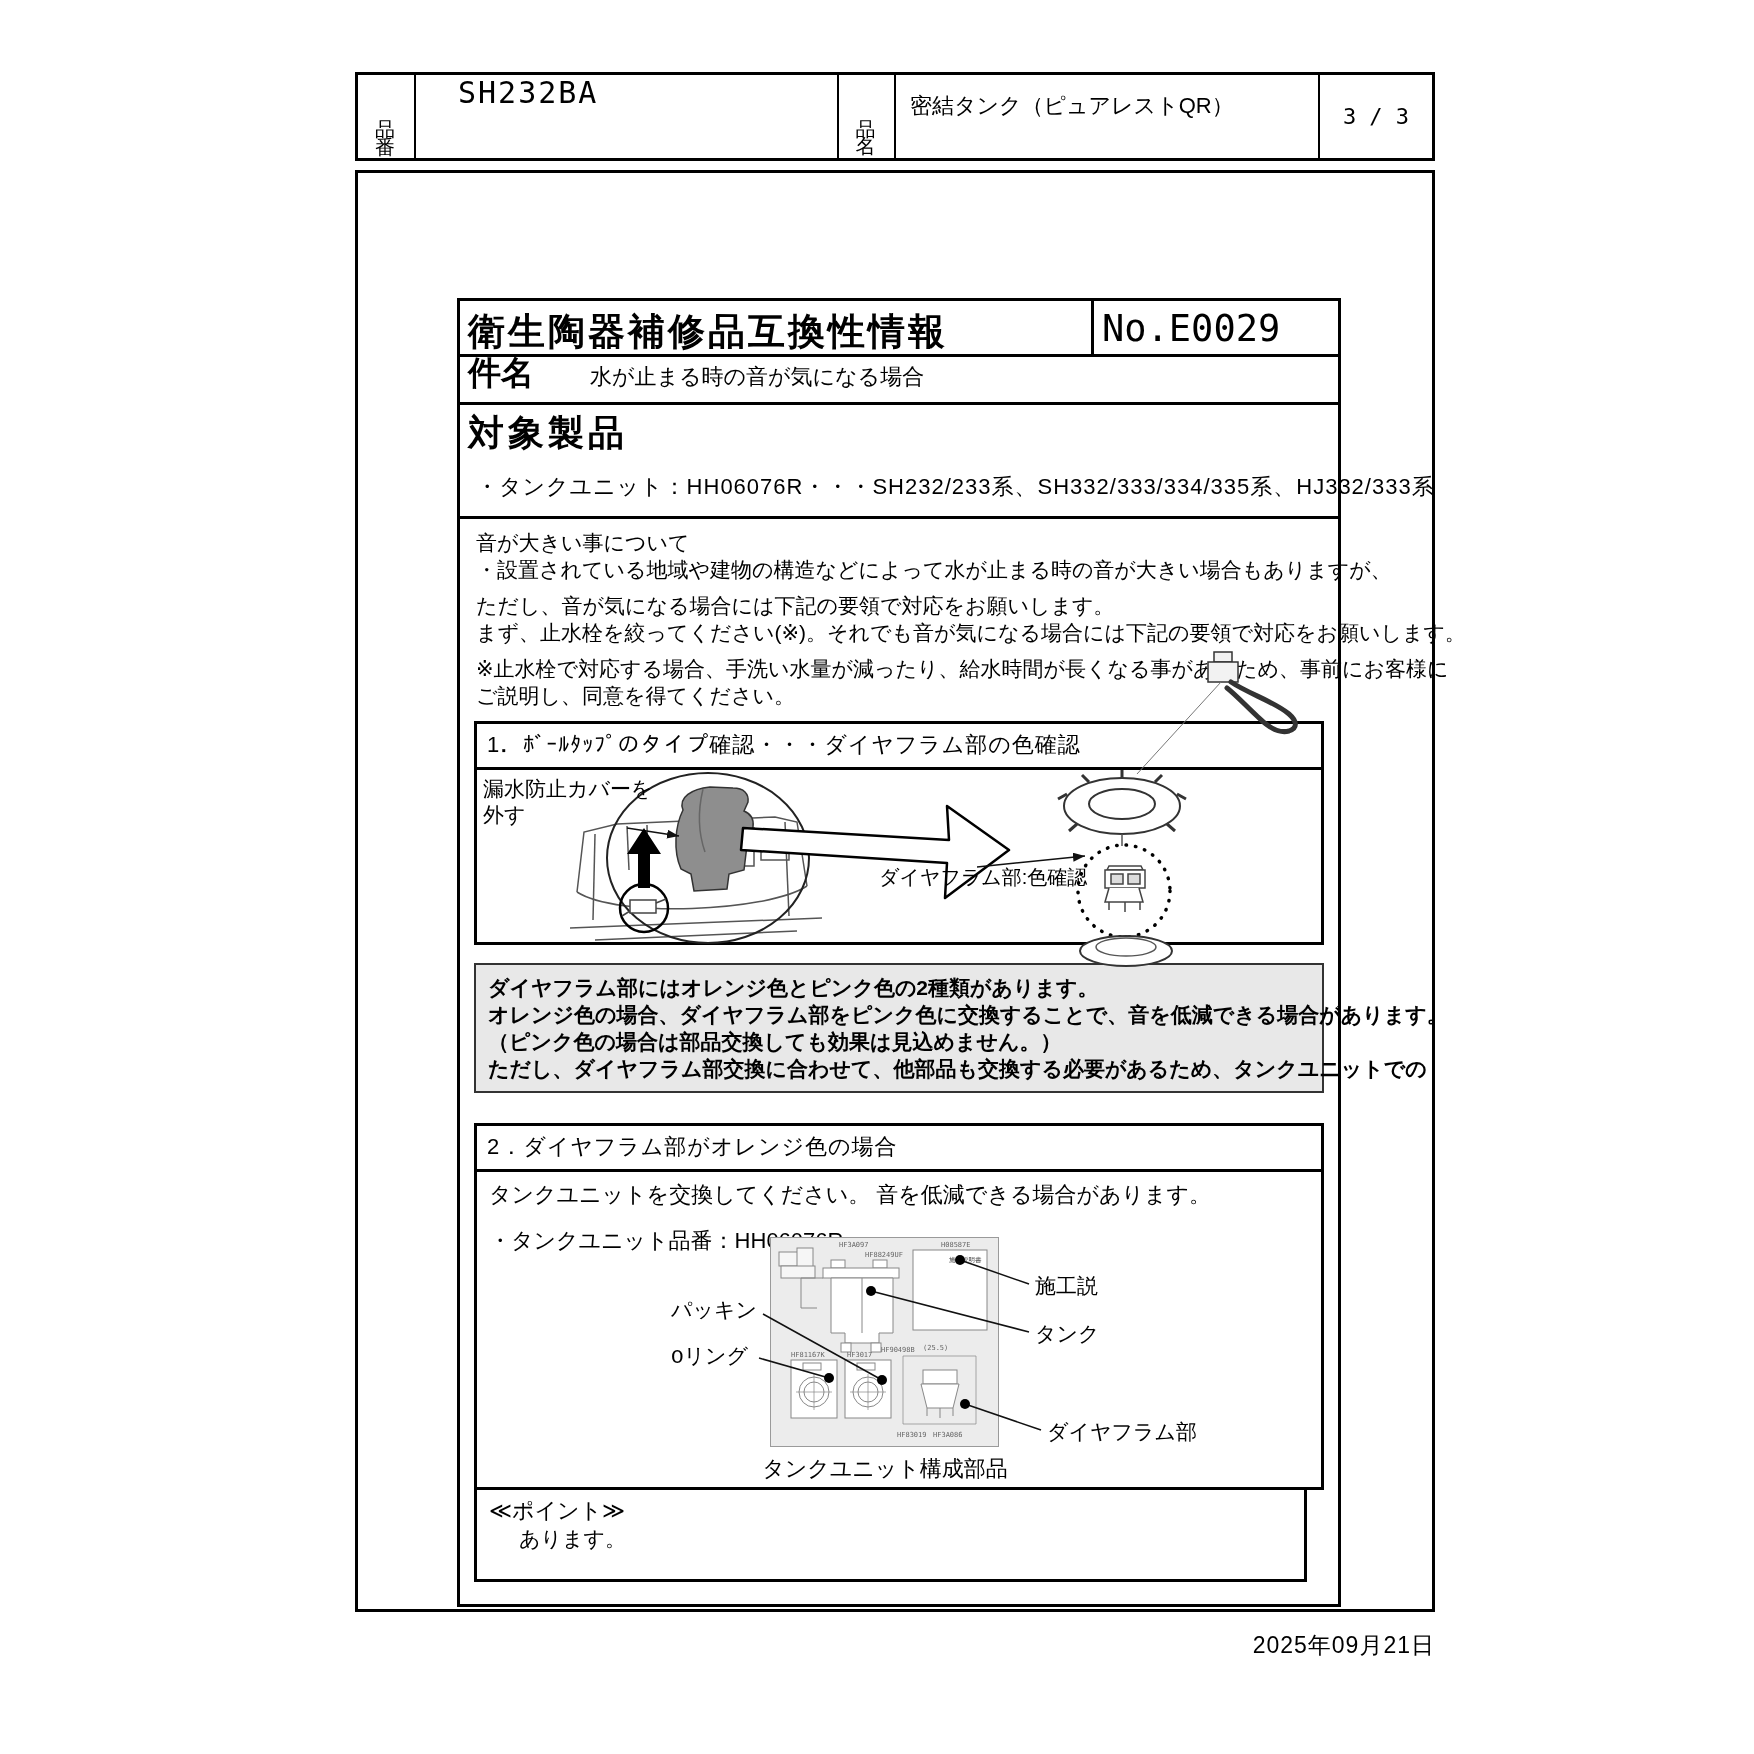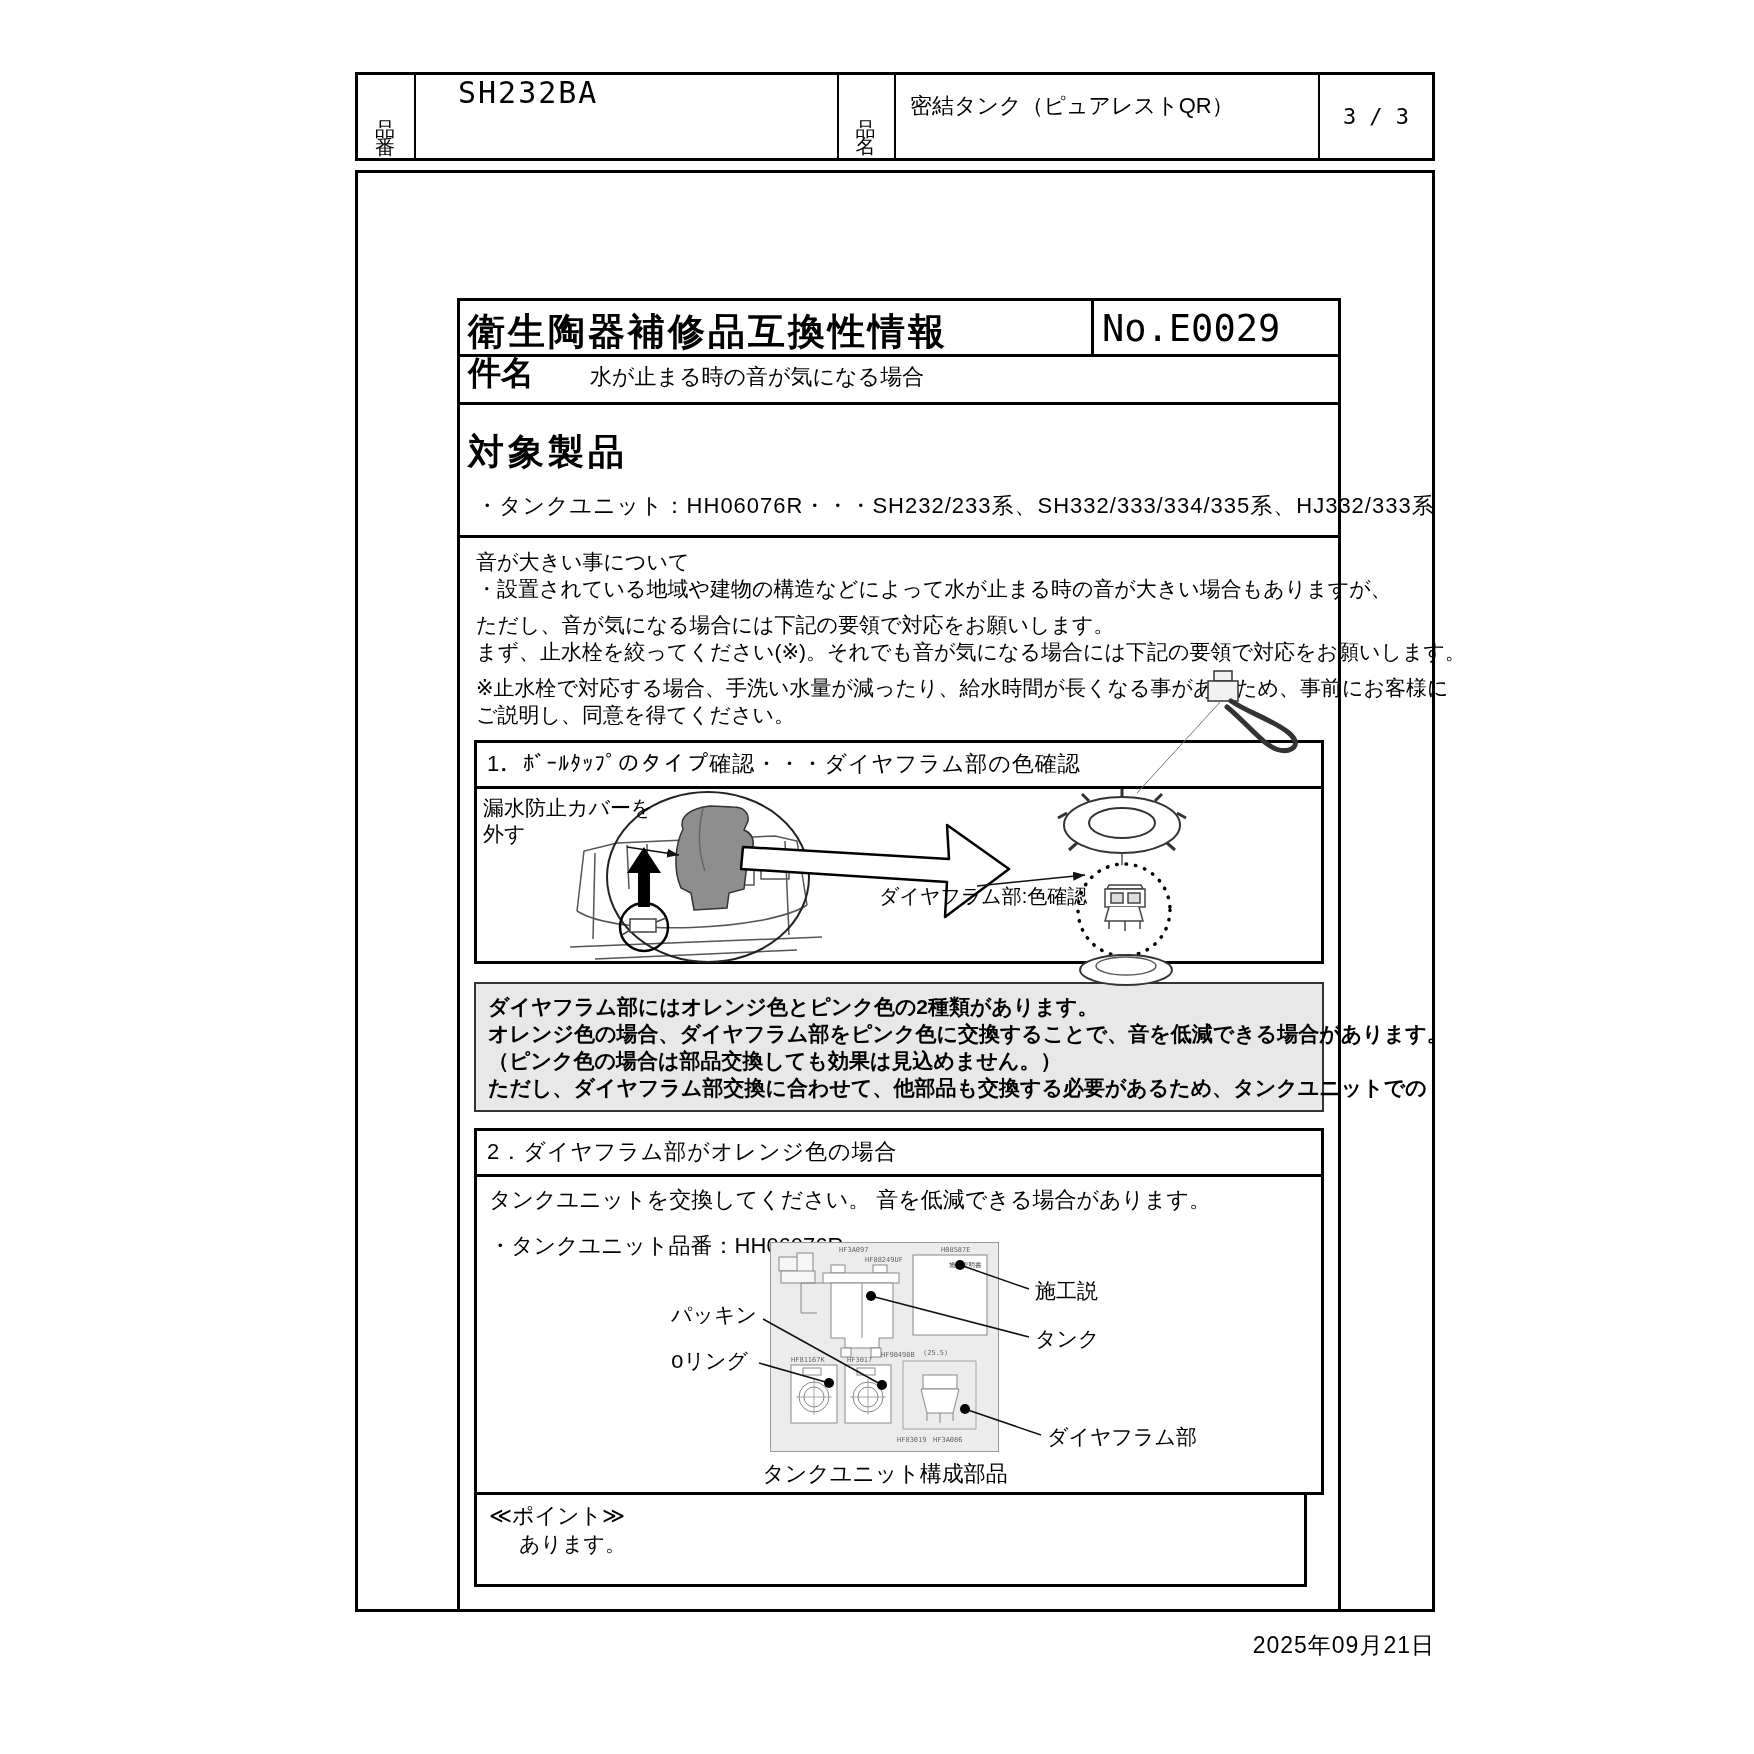--- a/index.html
+++ b/index.html
@@ -32,42 +32,42 @@
   .title-row { display:flex; height:56px; border-bottom:3px solid #000;justify-content:flex-end; }
   .title-main { width:634px; border-right:3px solid #000; font-size:37px; font-weight:bold;
                 letter-spacing:3px; padding:6px 0 0 8px; white-space:nowrap; overflow:hidden; }
   .title-no { flex:1; font-size:37px; font-family:"DejaVu Sans Mono",monospace;
               padding:6px 0 0 8px; white-space:nowrap; }
   .subject-row { display:flex; align-items:flex-end; height:48px; border-bottom:3px solid #000;
                  padding-bottom:6px; }
   .subject-label { font-size:33px; font-weight:bold; padding-left:8px; width:112px; }
   .subject-text { font-size:22px; padding-bottom:4px; padding-left:18px; white-space:nowrap; }
   .target-sec { border-bottom:3px solid #000; padding:4px 8px 14px 8px; }
-  .target-label { font-size:36px; font-weight:bold; letter-spacing:4px;margin-top:19px; }
+  .target-label { font-size:36px; font-weight:bold; letter-spacing:4px; }
   .target-line { font-size:22px; margin-top:14px; padding-left:8px; letter-spacing:1px;
                  white-space:nowrap; }
 
   
   .intro { padding:10px 10px 8px 16px; font-size:21px; line-height:27px; }
   .tl { white-space:nowrap; }
   .gap8 { height:9px; }
 
   
   .secbox { margin:4px 14px 0 14px; border:3px solid #000; background:#fff; }
   .sec-head { font-size:22px; letter-spacing:1px; padding:6px 10px 7px 10px;
               border-bottom:3px solid #000; white-space:nowrap; }
 
   .diagram1 { position:relative; height:172px; }
   .diagram1 svg { position:absolute; left:0; top:0; overflow:visible; }
   .dlabel { position:absolute; font-size:21px; line-height:26px; white-space:nowrap; }
 
   .note-box { margin:18px 14px 0 14px; border:2px solid #333; background:#e8e8e8;
               padding:9px 12px; font-size:21px; line-height:27px; font-weight:bold; }
 
-  .sec2 { margin:16px 14px 0 14px; }
+  .sec2 { margin:30px 14px 0 14px; }
   .sec2-body { position:relative; height:315px; font-size:22px; }
   .s2-line1 { position:absolute; left:12px; top:8px; white-space:nowrap; }
   .s2-line2 { position:absolute; left:12px; top:54px; white-space:nowrap; }
   .drawing { position:absolute; left:293px; top:65px; width:229px; height:210px;
              background:#ececec; border:1px solid #9a9a9a; }
   .caption { position:absolute; left:273px; top:282px; width:270px; text-align:center;
              font-size:22px; white-space:nowrap; }
   .callout-overlay { position:absolute; left:0; top:0; pointer-events:none; }
   .c-label { position:absolute; font-size:21px; white-space:nowrap; }
 

